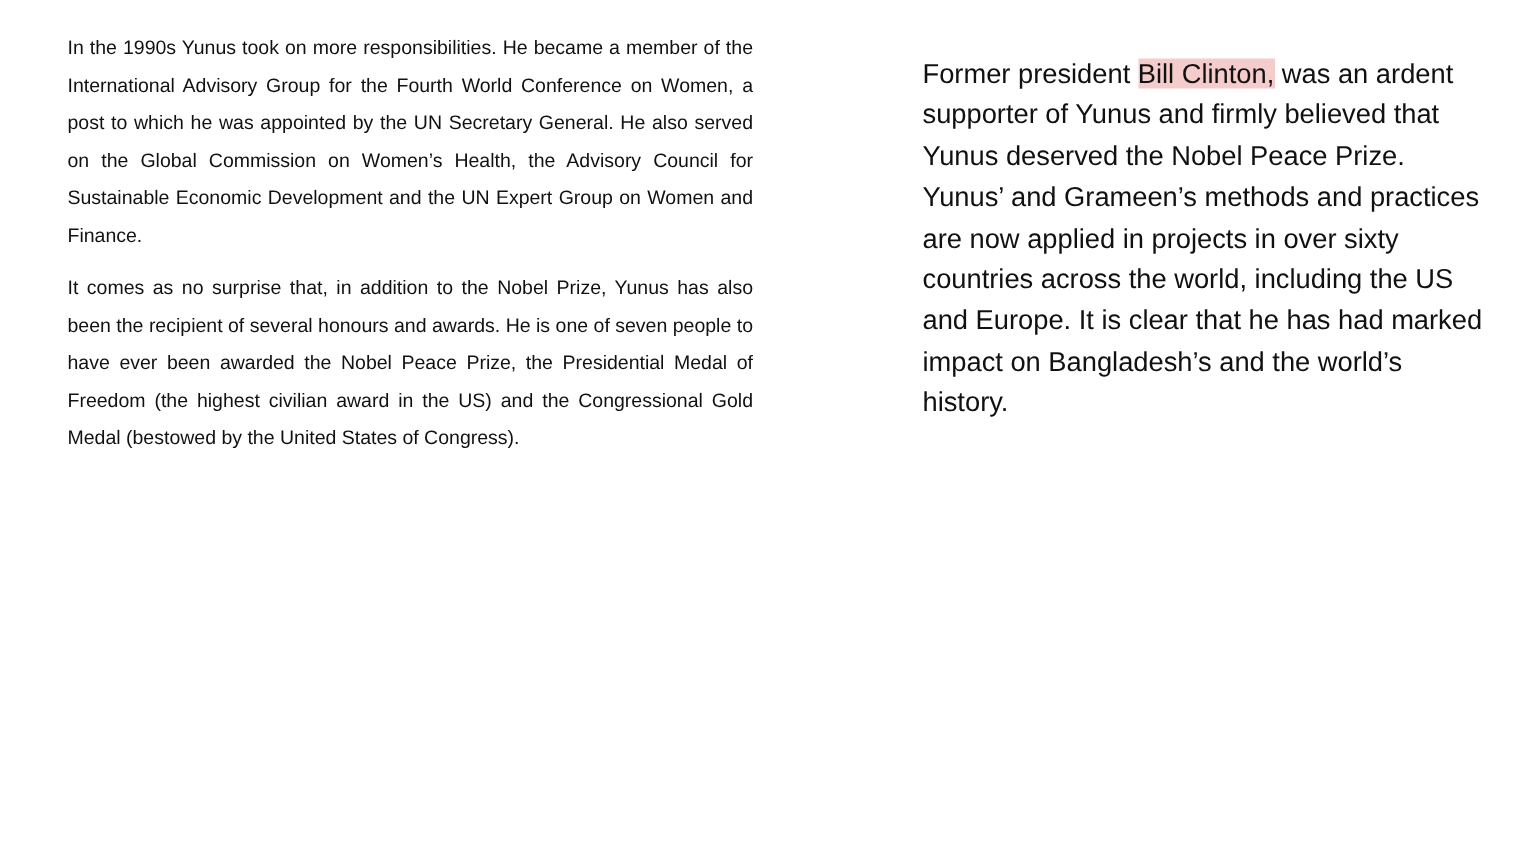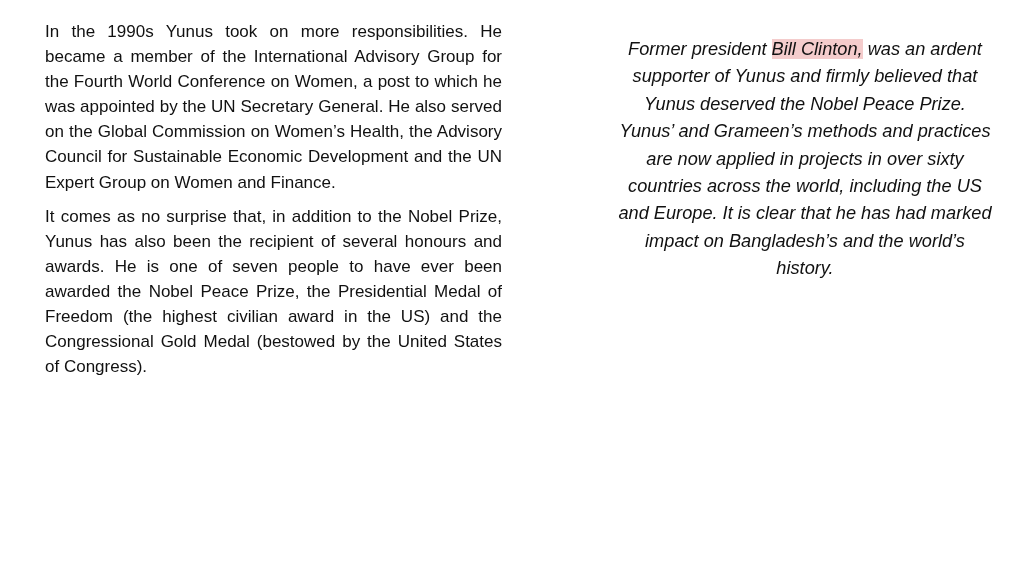--- a/index.html
+++ b/index.html
@@ -13,36 +13,35 @@
       position: relative;
       overflow: hidden;
       font-family: "Liberation Sans", sans-serif;
       color: #111111;
     }
     .col-left {
       position: absolute;
       left: 45px;
       top: 19px;
       width: 457px;
-      font-size: 17px;
+      font-size: 13px;
       line-height: 25.1px;
       text-align: justify;
     }
     .col-left p {
       margin: 0 0 9px 0;
     }
     .col-right {
       position: absolute;
       left: 615px;
       top: 36px;
       width: 380px;
       font-size: 18.2px;
       line-height: 27.4px;
-      text-align: center;
-      font-style: italic;
+      text-align: left;
     }
     .col-right p {
       margin: 0;
     }
     .highlight {
       background: #f4cccc;
     }
   </style>
 </head>
 <body>

